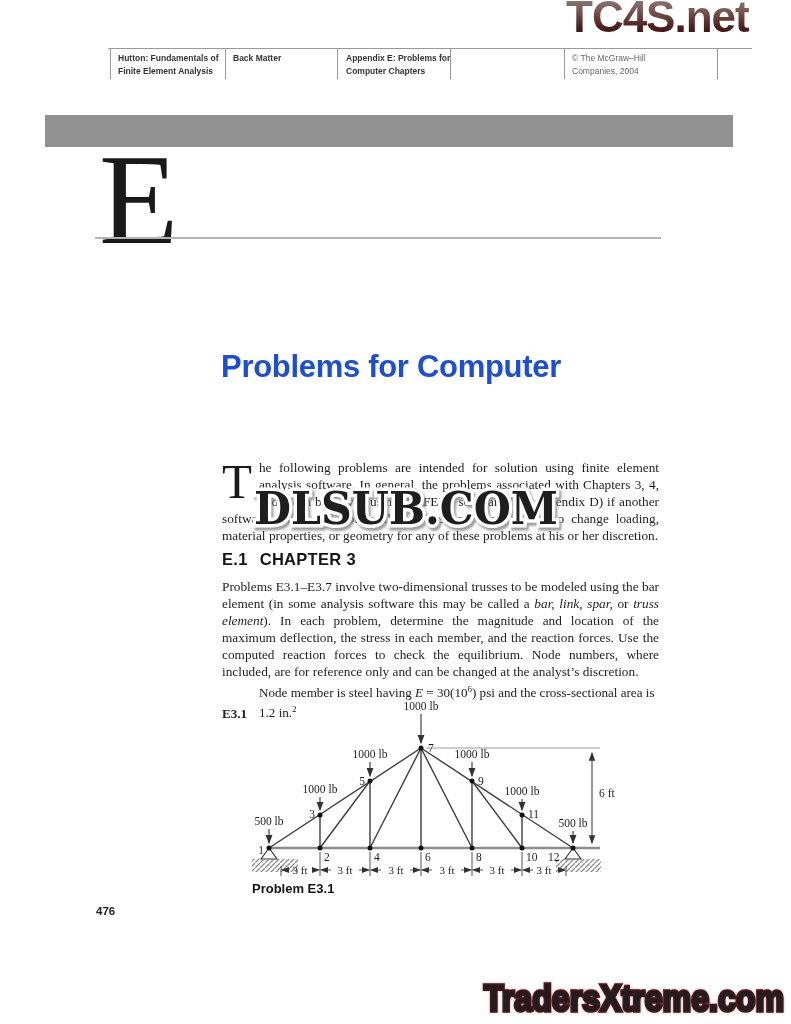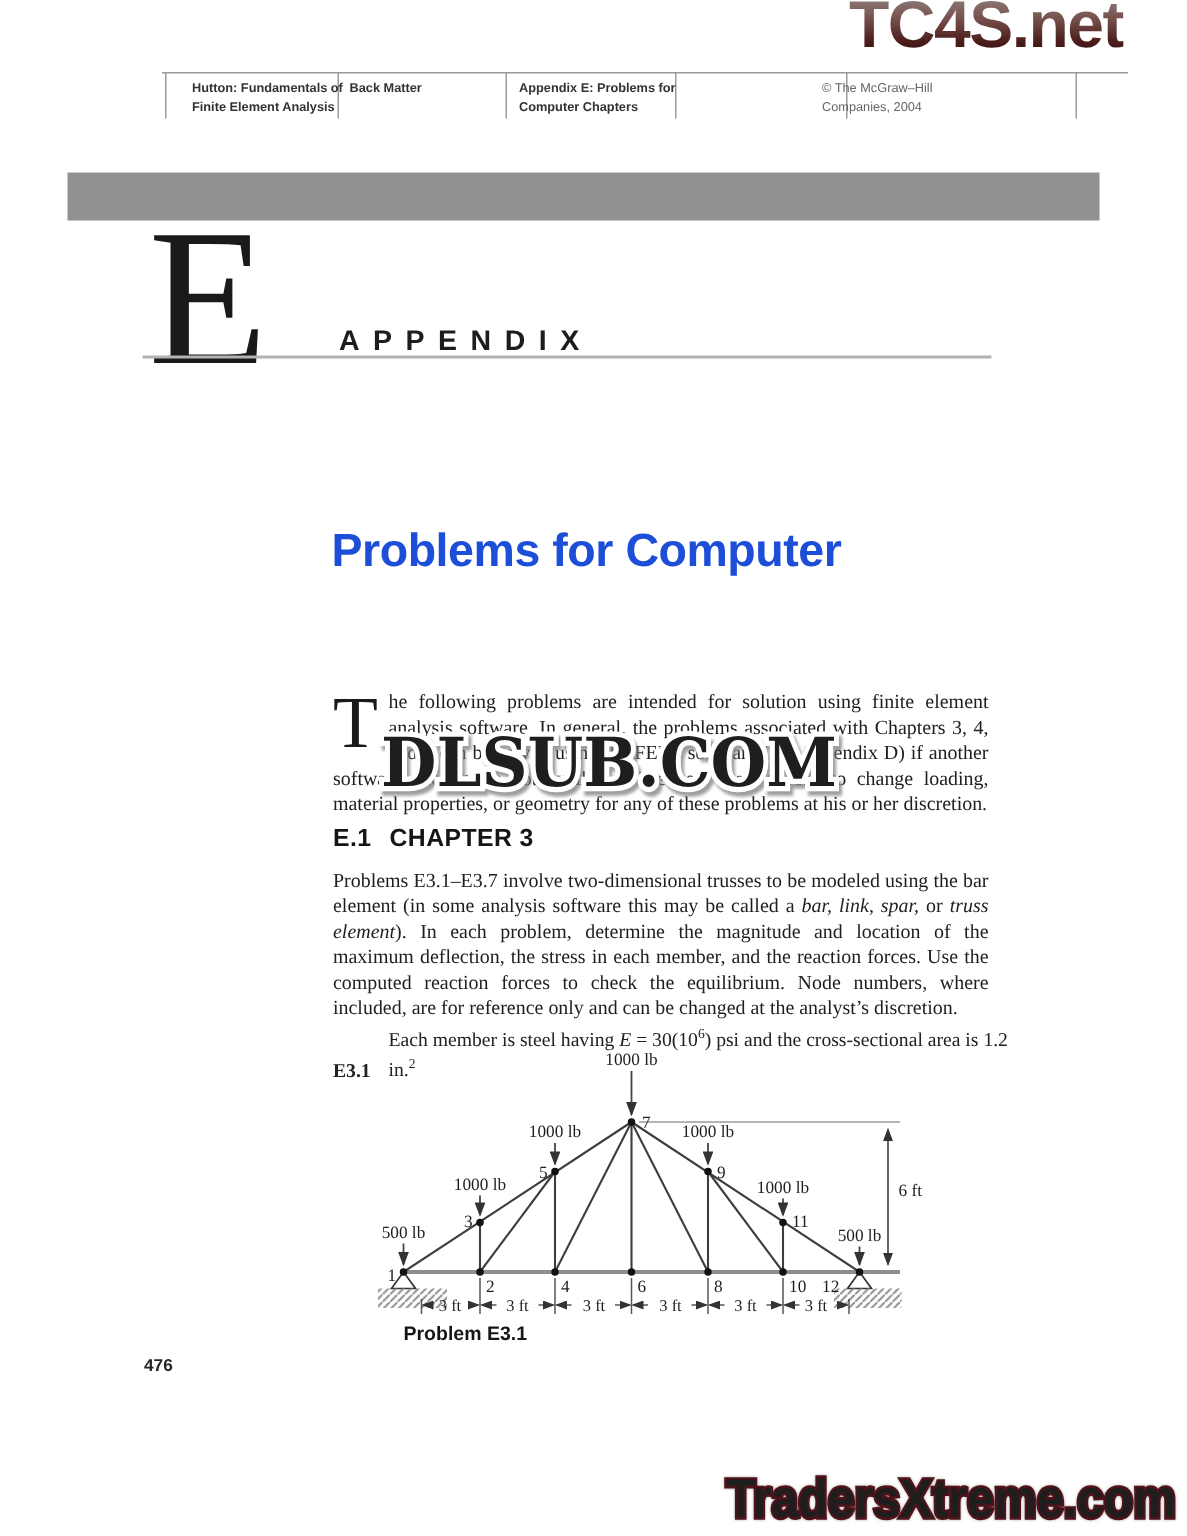--- a/index.html
+++ b/index.html
@@ -41,21 +41,21 @@
            font-size:16.5px;color:#151515;letter-spacing:.3px;text-align:right;}
   .sechead .gap{display:inline-block;width:12px;}
   .par2{left:222px;top:578px;width:437px;}
 
   .e31{left:222px;top:681px;width:452px;display:flex;font-size:13.1px;line-height:16px;align-items:flex-end;}
   .e31 .lbl{font-weight:700;width:37px;flex:none;}
   .e31 sup{font-size:9px;}
   .e31 .mvar{font-style:italic;}
 
   .figsvg{left:240px;top:698px;}
-  .figcap{left:269px;top:881px;font-family:"Liberation Sans",sans-serif;font-weight:700;
+  .figcap{left:252px;top:881px;font-family:"Liberation Sans",sans-serif;font-weight:700;
           font-size:13px;color:#151515;}
   .pageno{left:96px;top:905px;font-family:"Liberation Sans",sans-serif;font-weight:700;
           font-size:11.5px;color:#222;}
 
   svg text{font-family:"Liberation Serif",serif;fill:#1e1e1e;}
   .wmtxt{font-family:"DejaVu Serif",serif;font-weight:700;}
   .wmtxt2{font-family:"Liberation Sans",sans-serif;font-weight:700;}
 </style>
 </head>
 <body>
@@ -64,39 +64,38 @@
 
   <div class="abs wm-top">TC4S.net</div>
 
   <div class="abs hrule"></div>
   <div class="abs vdiv" style="left:110px"></div>
   <div class="abs vdiv" style="left:225px"></div>
   <div class="abs vdiv" style="left:337px"></div>
   <div class="abs vdiv" style="left:450px"></div>
   <div class="abs vdiv" style="left:564px"></div>
   <div class="abs vdiv" style="left:717px"></div>
-  <div class="abs hcol" style="left:128px">
+  <div class="abs hcol" style="left:118px">
     <div>Hutton: Fundamentals of</div>
     <div>Finite Element Analysis</div>
   </div>
   <div class="abs hcol" style="left:233px">Back Matter</div>
   <div class="abs hcol" style="left:346px">
     <div>Appendix E: Problems for</div>
     <div>Computer Chapters</div>
   </div>
-  <div class="abs hcol light" style="left:548px">
+  <div class="abs hcol light" style="left:572px">
     <div>© The McGraw–Hill</div>
     <div>Companies, 2004</div>
   </div>
 
   <div class="abs graybar"></div>
 
   <div class="abs bigE">E</div>
   <div class="abs apxrule"></div>
-  <div class="abs apxword">APPENDIX</div>
 
   <div class="abs title">
     <div>Problems for Computer</div>
   </div>
 
   <div class="abs body-par intro">
     <span class="dropcap">T</span><span>he following problems are intended for solution using finite element analysis software. In general, the problems associated with Chapters 3, 4, and 5 can be solved using the FEPC software (see Appendix D) if another software package is not available. The user may choose to change loading, material properties, or geometry for any of these problems at his or her discretion.</span>
   </div>
 
   <svg class="abs wm-mid" width="318" height="56">
@@ -107,21 +106,21 @@
     <span>E.1</span><span class="gap"></span><span>CHAPTER 3</span>
   </div>
 
   <div class="abs body-par par2">
     <span>Problems E3.1–E3.7 involve two-dimensional trusses to be modeled using the bar element (in some analysis software this may be called a </span><i>bar, link, spar,</i><span> or </span><i>truss element</i><span>). In each problem, determine the magnitude and location of the maximum deflection, the stress in each member, and the reaction forces. Use the computed reaction forces to check the equilibrium. Node numbers, where included, are for reference only and can be changed at the analyst’s discretion.</span>
   </div>
 
   <div class="abs e31">
     <span class="lbl">E3.1</span>
     <span>
-      <span>Each member is steel having </span><span class="mvar">E</span><span> = 30(10</span><sup>6</sup><span>) psi and the cross-sectional area is 1.2 in.</span><sup>2</sup>
+      <span>Node member is steel having </span><span class="mvar">E</span><span> = 30(10</span><sup>6</sup><span>) psi and the cross-sectional area is 1.2 in.</span><sup>2</sup>
     </span>
   </div>
 
   <svg class="abs figsvg" width="420" height="182" viewBox="0 0 420 182">
     <defs>
       <marker id="arr" viewBox="0 0 8 6" markerWidth="8" markerHeight="6" refX="7" refY="3" orient="auto-start-reverse">
         <path d="M0,0 L8,3 L0,6 Z" fill="#333"></path>
       </marker>
       <pattern id="hatch" patternUnits="userSpaceOnUse" width="5" height="5">
         <path d="M0,5 L5,0" stroke="#8d8d8d" stroke-width="1.3"></path>

